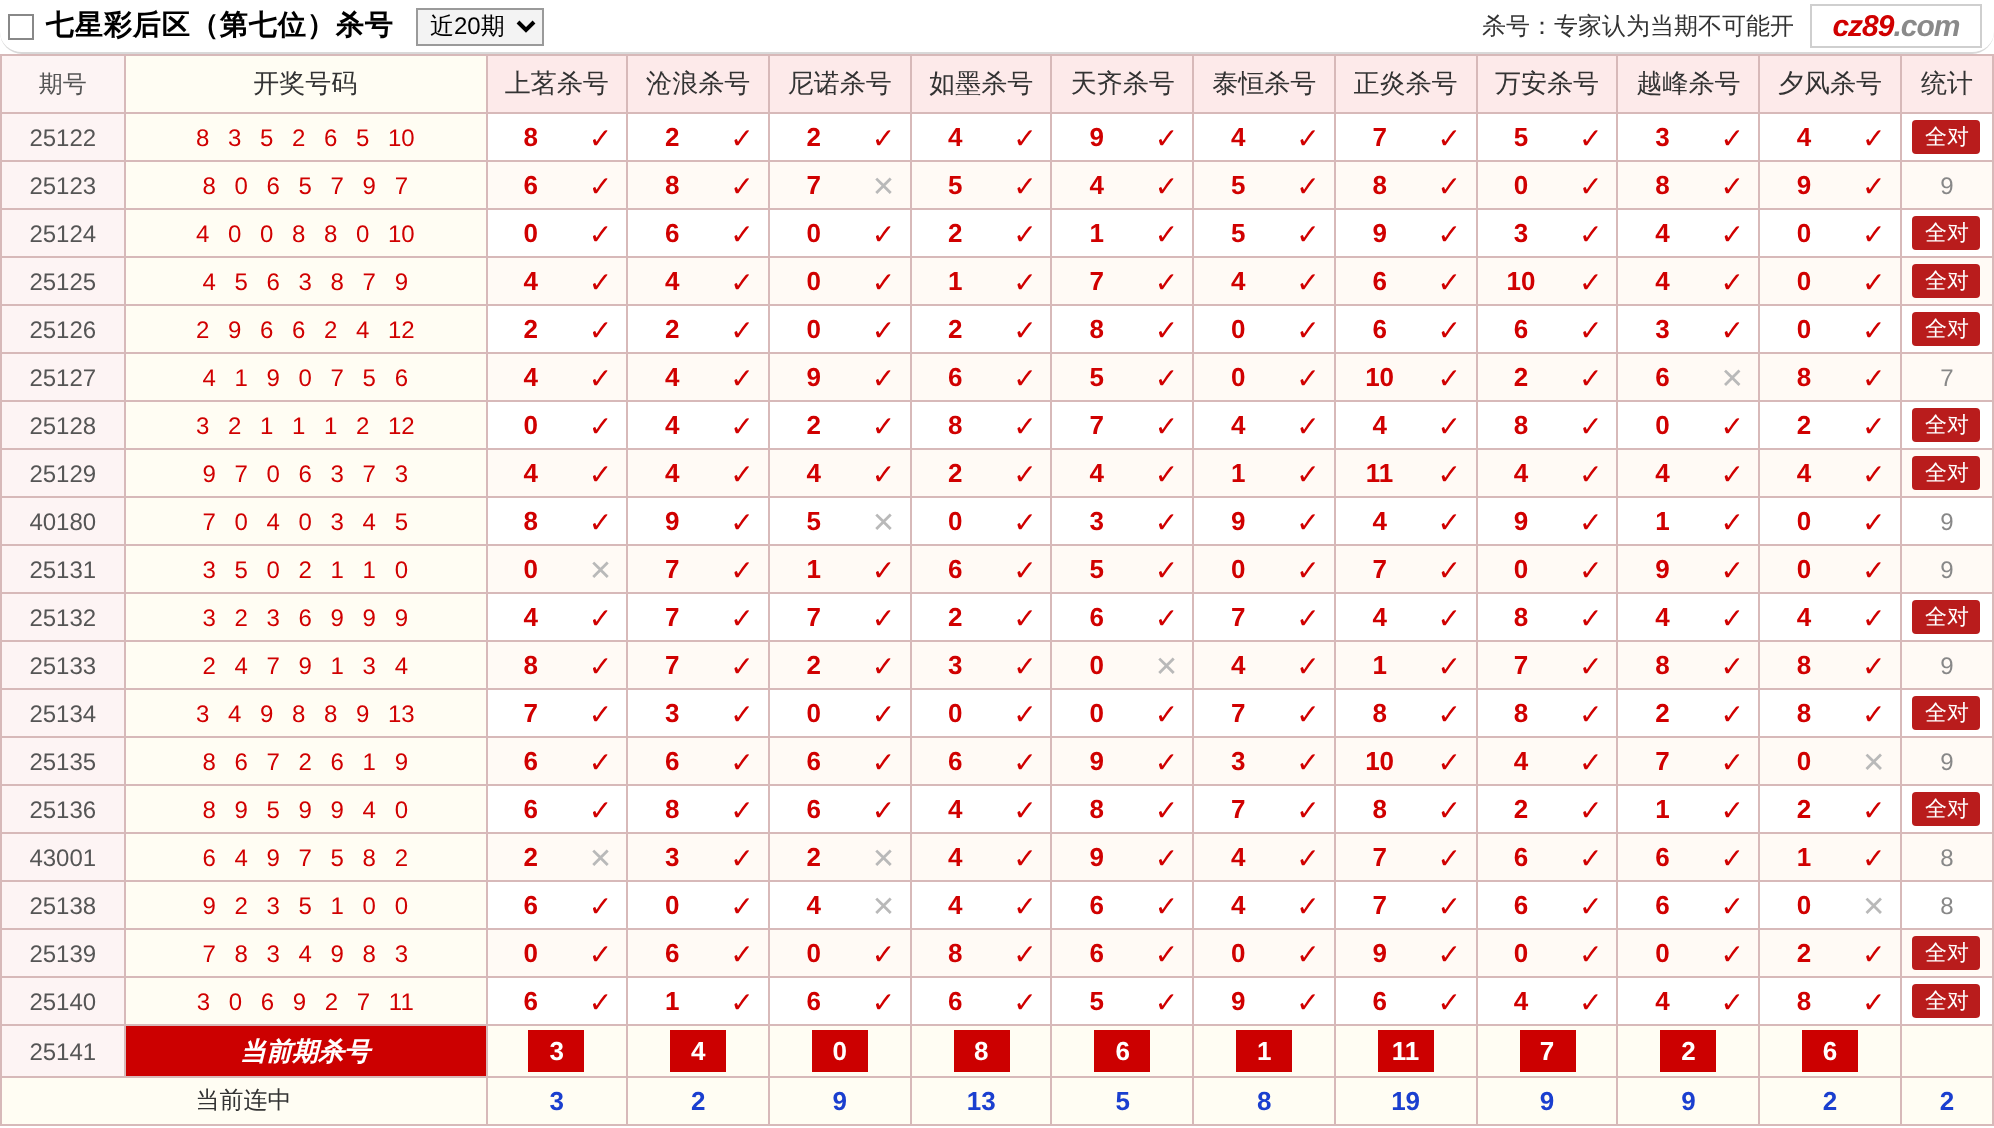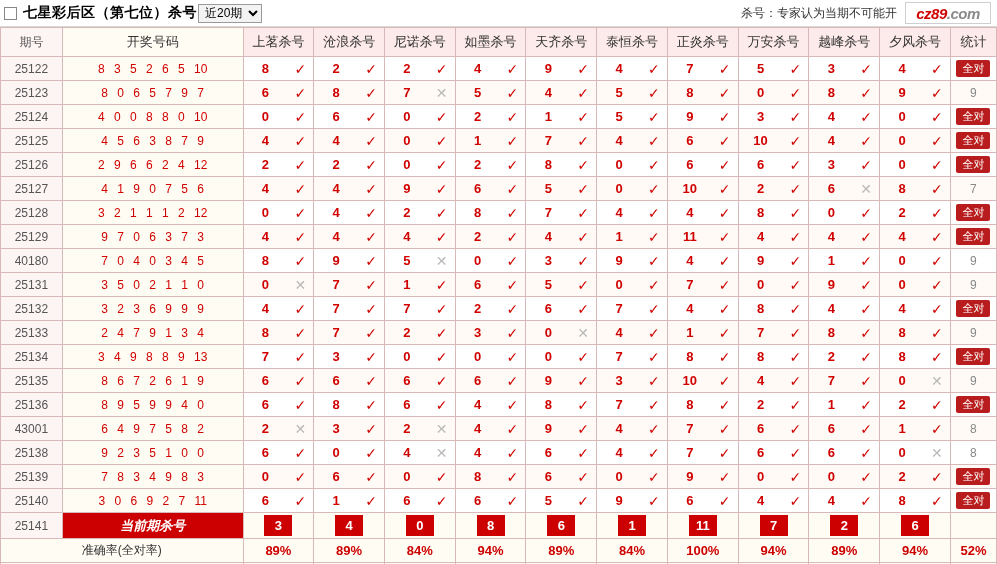--- a/index.html
+++ b/index.html
@@ -1,23 +1,23 @@
 <!DOCTYPE html>
 <html><head>
 <meta charset="utf-8">
 <style>
   html,body{margin:0;padding:0;background:#fff;}
   body{font-family:"Liberation Sans","DejaVu Sans",sans-serif;font-size:12px;color:#333;}
   #page{width:997px;height:564px;position:relative;overflow:hidden;background:#fff;}
 
   
-  .topbar{height:26px;display:flex;align-items:center;padding:0 4px;border-bottom:1px solid #d9d9d9;}
+  .topbar{height:26px;display:flex;align-items:center;padding:0 4px;border-bottom:1px solid #d9d9d9;border-radius:11px;}
   .chk{width:11px;height:11px;border:1px solid #888;background:#fff;margin-right:6px;flex:none;}
   .title{font-size:14px;font-weight:bold;color:#000;letter-spacing:0.5px;}
-  .period-select{margin-left:1px;height:19px;font-size:12px;font-family:"Liberation Sans",sans-serif;border:1px solid #9a9a9a;background:#f3f3f3;padding:0 2px;}
+  .period-select{margin-left:11px;height:19px;font-size:12px;font-family:"Liberation Sans",sans-serif;border:1px solid #9a9a9a;background:#f3f3f3;padding:0 2px;}
   .spacer{flex:1;}
   .note{font-size:12px;color:#333;margin-right:8px;white-space:nowrap;overflow:hidden;}
   .logo{width:84px;height:20px;background:#fff;border:1px solid #cfcfcf;display:flex;align-items:center;justify-content:center;margin-right:2px;}
   .logo-txt{font-size:15px;font-weight:bold;font-style:italic;color:#d00000;letter-spacing:-0.5px;}
   .logo-txt .gray{color:#8a8a8a;}
 
   
   table.grid{border-collapse:collapse;width:997px;table-layout:fixed;}
   table.grid td,table.grid th{border:1px solid #d7b9b9;padding:0;}
   thead th{background:#fdeaea;height:28px;font-size:13px;font-weight:normal;color:#333;text-align:center;}
@@ -1372,34 +1372,20 @@
             </div>
           </td>
           <td class="pair cur-cell">
             <div class="inner">
               <span class="numbox">6</span>
             </div>
           </td>
           <td class="c-stat cur-cell"></td>
         </tr>
         <tr>
-          <td class="sum-label" colspan="2">准确率(全对率)</td>
-          <td class="pair sum-val">89%</td>
-          <td class="pair sum-val">89%</td>
-          <td class="pair sum-val">84%</td>
-          <td class="pair sum-val">94%</td>
-          <td class="pair sum-val">89%</td>
-          <td class="pair sum-val">84%</td>
-          <td class="pair sum-val">100%</td>
-          <td class="pair sum-val">94%</td>
-          <td class="pair sum-val">89%</td>
-          <td class="pair sum-val">94%</td>
-          <td class="c-stat sum-val">52%</td>
-        </tr>
-        <tr>
           <td class="sum-label" colspan="2">当前连中</td>
           <td class="pair sum-blue">3</td>
           <td class="pair sum-blue">2</td>
           <td class="pair sum-blue">9</td>
           <td class="pair sum-blue">13</td>
           <td class="pair sum-blue">5</td>
           <td class="pair sum-blue">8</td>
           <td class="pair sum-blue">19</td>
           <td class="pair sum-blue">9</td>
           <td class="pair sum-blue">9</td>

